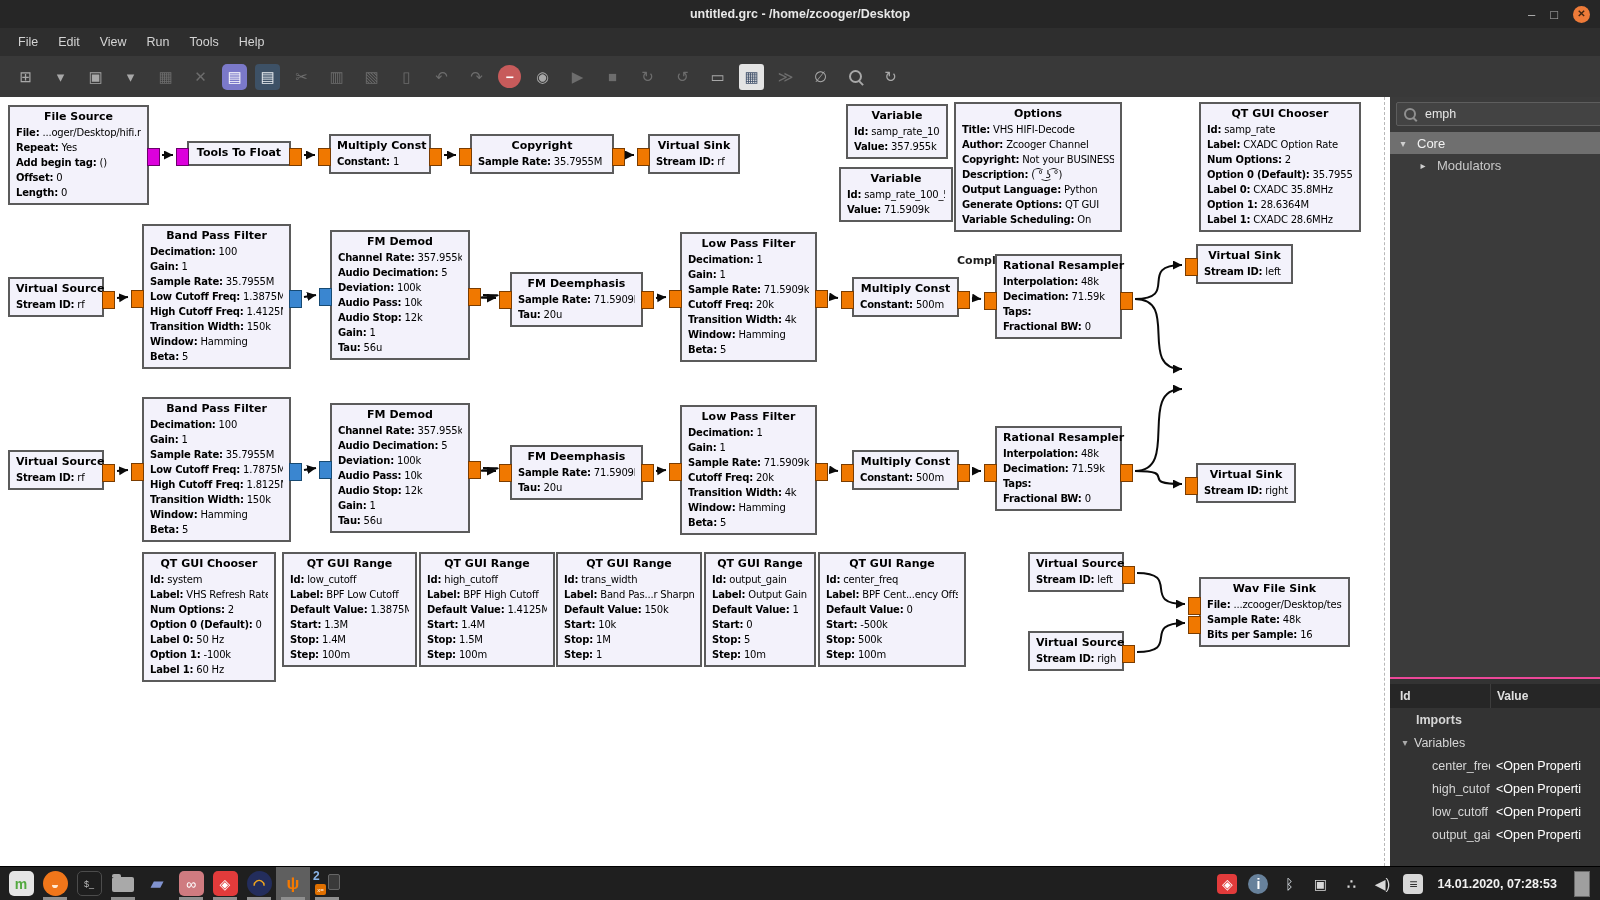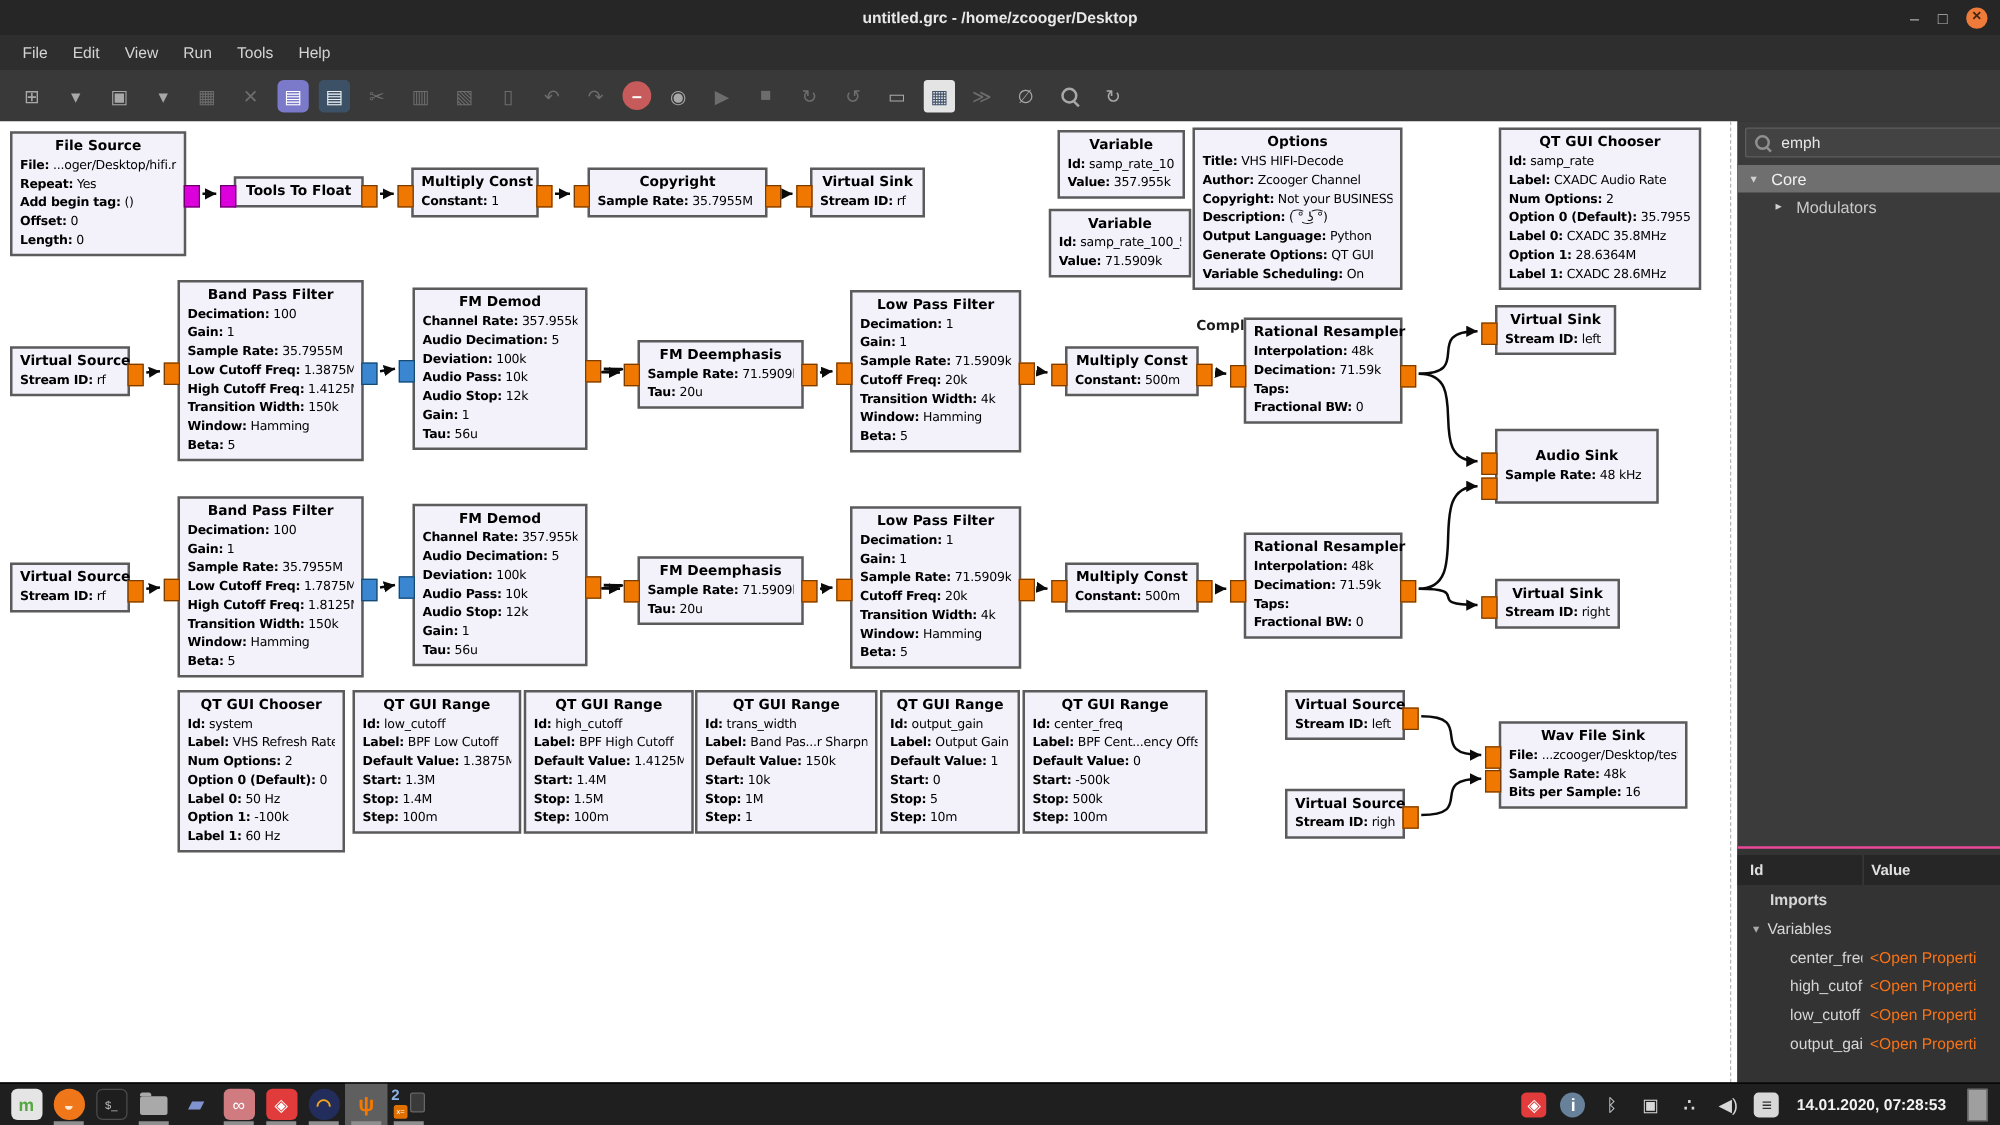--- a/index.html
+++ b/index.html
@@ -58,21 +58,21 @@
   .tree-caret{font-size:10px;color:#d0d0d0;width:10px;text-align:center}
   .varpane{position:absolute;left:0;top:580px;width:210px;height:189px;background:#333333;border-top:2px solid #ec4899}
   .vhead{height:24px;background:#262626;display:flex;align-items:center;color:#e0e0e0;
          font-size:12px;font-weight:bold;margin-top:5px}
   .vhead .c1{width:100px;padding-left:10px;box-sizing:border-box}
   .vhead .c2{flex:1;padding-left:6px;border-left:1px solid #3d3d3d;height:100%;display:flex;align-items:center}
   .trow{height:23px;display:flex;align-items:center;font-size:12.5px;color:#d6d6d6}
   .trow .c1{width:100px;display:flex;align-items:center;overflow:hidden;white-space:nowrap;box-sizing:border-box}
   .trow .c2{flex:1;overflow:hidden;white-space:nowrap;padding-left:6px}
   .trow .tree-caret{color:#aaa;margin-right:4px}
-  .vlink{color:#f97316}
+  .vlink{color:#ffffff}
 
   
   .taskbar{position:absolute;left:0;top:866px;width:1600px;height:34px;background:#1f1f1f;
            display:flex;align-items:center;padding:0 4px;box-sizing:border-box;border-top:1px solid #000}
   .apps{display:flex;align-items:flex-end;height:100%}
   .appwrap{display:flex;flex-direction:column;align-items:center;justify-content:flex-end;
            height:100%;width:34px;position:relative}
   .appwrap.active{background:#5f5f5f}
   .app{width:25px;height:25px;display:flex;align-items:center;justify-content:center;
        font-size:14px;border-radius:5px;margin-bottom:4px;box-sizing:border-box}
@@ -223,21 +223,21 @@
       <div class="bline"><span class="lbl">Author:</span><span> Zcooger Channel</span></div>
       <div class="bline"><span class="lbl">Copyright:</span><span> Not your BUSINESS</span></div>
       <div class="bline"><span class="lbl">Description:</span><span> ( ͡° ͜ʖ ͡°)</span></div>
       <div class="bline"><span class="lbl">Output Language:</span><span> Python</span></div>
       <div class="bline"><span class="lbl">Generate Options:</span><span> QT GUI</span></div>
       <div class="bline"><span class="lbl">Variable Scheduling:</span><span> On</span></div>
     </div>
     <div class="block" style="left: 1199px; top: 5px; width: 162px;">
       <div class="btitle">QT GUI Chooser</div>
       <div class="bline"><span class="lbl">Id:</span><span> samp_rate</span></div>
-      <div class="bline"><span class="lbl">Label:</span><span> CXADC Audio Rate</span></div>
+      <div class="bline"><span class="lbl">Label:</span><span> CXADC Option Rate</span></div>
       <div class="bline"><span class="lbl">Num Options:</span><span> 2</span></div>
       <div class="bline"><span class="lbl">Option 0 (Default):</span><span> 35.7955M</span></div>
       <div class="bline"><span class="lbl">Label 0:</span><span> CXADC 35.8MHz</span></div>
       <div class="bline"><span class="lbl">Option 1:</span><span> 28.6364M</span></div>
       <div class="bline"><span class="lbl">Label 1:</span><span> CXADC 28.6MHz</span></div>
     </div>
     <div class="block" style="left: 8px; top: 180px; width: 96px;">
       <div class="btitle">Virtual Source</div>
       <div class="bline"><span class="lbl">Stream ID:</span><span> rf</span></div>
       <div class="port" style="left: 100%; top: 12px; background: rgb(240, 120, 0); border-color: rgb(122, 60, 0);"></div>
@@ -298,26 +298,20 @@
       <div class="bline"><span class="lbl">Decimation:</span><span> 71.59k</span></div>
       <div class="bline"><span class="lbl">Taps:</span><span> </span></div>
       <div class="bline"><span class="lbl">Fractional BW:</span><span> 0</span></div>
       <div class="port" style="left: -13px; top: 36px; background: rgb(240, 120, 0); border-color: rgb(122, 60, 0);"></div>
       <div class="port" style="left: 100%; top: 36px; background: rgb(240, 120, 0); border-color: rgb(122, 60, 0);"></div>
     </div>
     <div class="block" style="left: 1196px; top: 147px; width: 97px;">
       <div class="btitle">Virtual Sink</div>
       <div class="bline"><span class="lbl">Stream ID:</span><span> left</span></div>
       <div class="port" style="left: -13px; top: 12px; background: rgb(240, 120, 0); border-color: rgb(122, 60, 0);"></div>
-    </div>
-    <div class="block vc" style="left: 1196px; top: 246px; width: 131px; height: 60px;">
-      <div class="btitle">Audio Sink</div>
-      <div class="bline"><span class="lbl">Sample Rate:</span><span> 48 kHz</span></div>
-      <div class="port" style="left: -13px; top: 17px; background: rgb(240, 120, 0); border-color: rgb(122, 60, 0);"></div>
-      <div class="port" style="left: -13px; top: 37px; background: rgb(240, 120, 0); border-color: rgb(122, 60, 0);"></div>
     </div>
     <div class="block" style="left: 1196px; top: 366px; width: 100px;">
       <div class="btitle">Virtual Sink</div>
       <div class="bline"><span class="lbl">Stream ID:</span><span> right</span></div>
       <div class="port" style="left: -13px; top: 12px; background: rgb(240, 120, 0); border-color: rgb(122, 60, 0);"></div>
     </div>
     <div class="block" style="left: 8px; top: 353px; width: 96px;">
       <div class="btitle">Virtual Source</div>
       <div class="bline"><span class="lbl">Stream ID:</span><span> rf</span></div>
       <div class="port" style="left: 100%; top: 12px; background: rgb(240, 120, 0); border-color: rgb(122, 60, 0);"></div>

